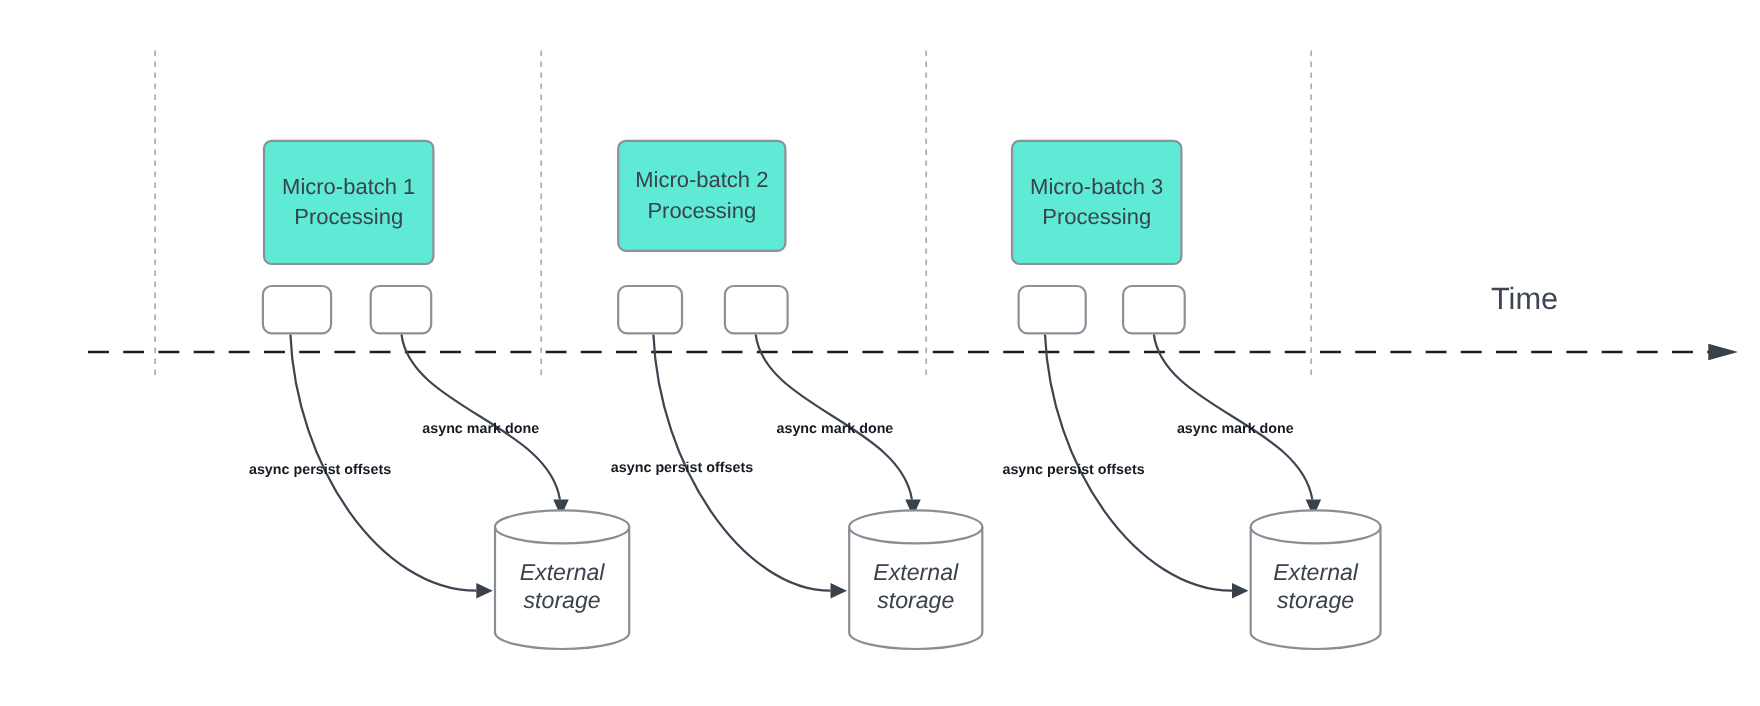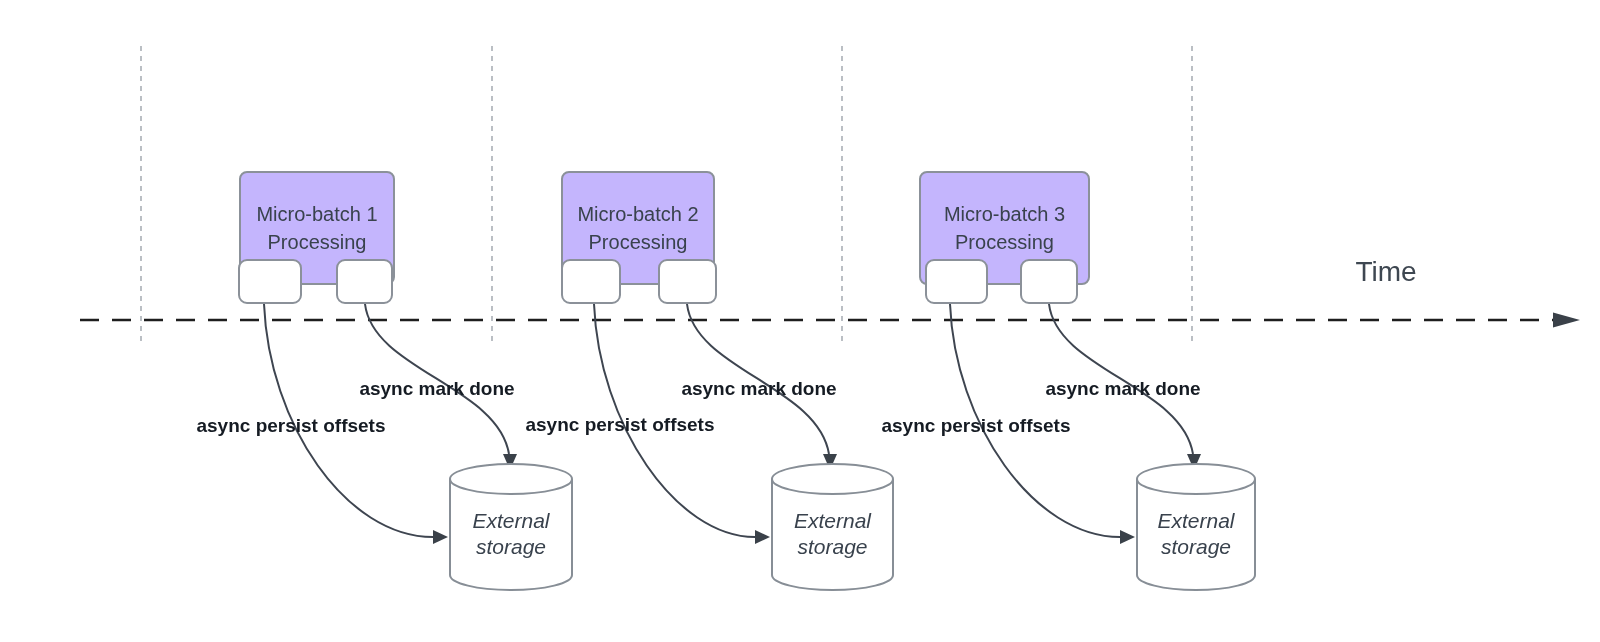--- a/index.html
+++ b/index.html
@@ -45,42 +45,41 @@
   .shape-outline {
     fill: #ffffff;
     stroke: #878e96;
     stroke-width: 2;
   }
   .big-box {
     position: absolute;
     box-sizing: border-box;
     border: 2px solid #8b9199;
     border-radius: 8px;
-    background: #c4b5fd;
+    background: #5eead4;
     display: flex;
     flex-direction: column;
     align-items: center;
     justify-content: center;
     text-align: center;
     font-size: 20px;
     line-height: 28px;
     color: #39424d;
-    margin-top: 44px;
   }
   .small-box {
     position: absolute;
     box-sizing: border-box;
     border: 2px solid #8b9199;
     border-radius: 9px;
     background: #ffffff;
   }
   .arrow-label {
     position: absolute;
     transform: translate(-50%, -50%);
-    font-size: 19px;
+    font-size: 13px;
     font-weight: bold;
     color: #151b23;
     white-space: nowrap;
   }
   .storage-label {
     position: absolute;
     text-align: center;
     font-size: 21px;
     line-height: 26px;
     color: #39424d;
@@ -144,34 +143,34 @@
   </div>
   <div class="small-box" style="left:238px; top:259px; width:64px; height:45px;"></div>
   <div class="small-box" style="left:336px; top:259px; width:57px; height:45px;"></div>
   <div class="arrow-label" style="left:291px; top:426px;">async persist offsets</div>
   <div class="arrow-label" style="left:437px; top:389px;">async mark done</div>
   <div class="storage-label" style="left:450px; top:508px; width:122px;">
     <div>External</div>
     <div>storage</div>
   </div>
 
-  <div class="big-box" style="left:561px; top:127px; width:154px; height:114px;">
+  <div class="big-box" style="left:561px; top:127px; width:154px; height:102px;">
     <span>Micro-batch 2</span>
     <span>Processing</span>
   </div>
   <div class="small-box" style="left:561px; top:259px; width:60px; height:45px;"></div>
   <div class="small-box" style="left:658px; top:259px; width:59px; height:45px;"></div>
   <div class="arrow-label" style="left:620px; top:425px;">async persist offsets</div>
   <div class="arrow-label" style="left:759px; top:389px;">async mark done</div>
   <div class="storage-label" style="left:772px; top:508px; width:121px;">
     <div>External</div>
     <div>storage</div>
   </div>
 
-  <div class="big-box" style="left:919px; top:127px; width:171px; height:114px;">
+  <div class="big-box" style="left:919px; top:127px; width:156px; height:114px;">
     <span>Micro-batch 3</span>
     <span>Processing</span>
   </div>
   <div class="small-box" style="left:925px; top:259px; width:63px; height:45px;"></div>
   <div class="small-box" style="left:1020px; top:259px; width:58px; height:45px;"></div>
   <div class="arrow-label" style="left:976px; top:426px;">async persist offsets</div>
   <div class="arrow-label" style="left:1123px; top:389px;">async mark done</div>
   <div class="storage-label" style="left:1137px; top:508px; width:118px;">
     <div>External</div>
     <div>storage</div>

